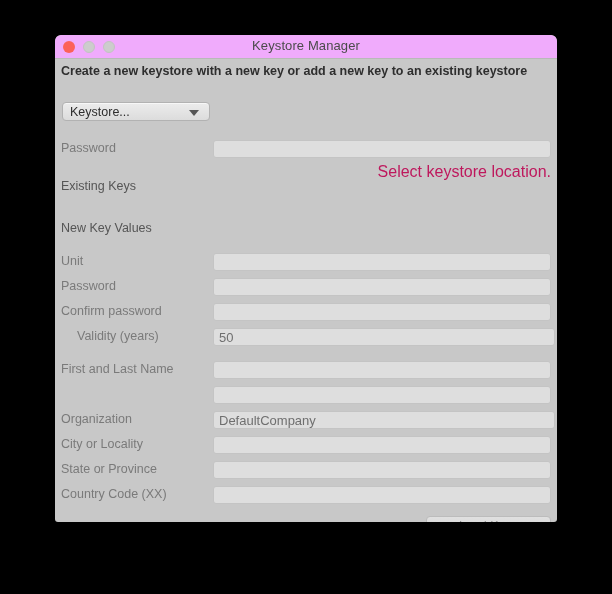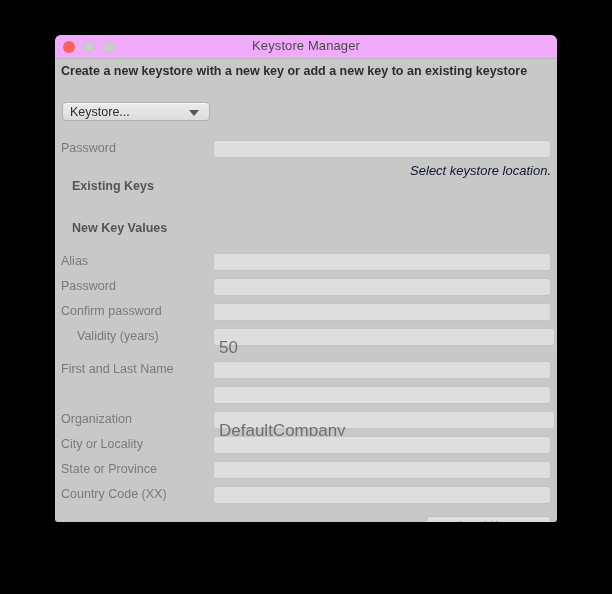--- a/index.html
+++ b/index.html
@@ -112,51 +112,49 @@
   
   .label {
     position: absolute;
     font-size: 12.5px;
     color: #7a7a7a;
     white-space: nowrap;
   }
   .section-label {
     position: absolute;
     font-size: 12.5px;
-    font-weight: bold;
+    font-weight: normal;
     color: #555555;
     white-space: nowrap;
-    margin-left: 11px;
   }
   .field {
     position: absolute;
     height: 18px;
     background: #dedede;
     border: 1px solid #c4c4c4;
     border-radius: 3px;
     box-sizing: border-box;
     cursor: text;
   }
   .field .val {
     position: absolute;
     left: 5px;
-    top: 9px;
-    font-size: 17px;
+    top: 1px;
+    font-size: 13px;
     color: #6f6f6f;
     white-space: nowrap;
   }
 
   #hint {
     position: absolute;
     right: 6px;
     top: 104px;
-    font-size: 13px;
-    color: #0f172a;
-    white-space: nowrap;
-    font-style: italic;
+    font-size: 16px;
+    color: #be185d;
+    white-space: nowrap;
   }
 
   
   #load-keys {
     position: absolute;
     left: 371px;
     top: 457px;
     width: 125px;
     height: 21px;
     background: linear-gradient(#e0e0e0, #d2d2d2);
@@ -196,21 +194,21 @@
     <div class="label" style="left:6px; top:82px;">Password</div>
     <div class="field" style="left:158px; top:81px; width:338px;">
       <span class="val"></span>
     </div>
 
     <div id="hint">Select keystore location.</div>
 
     <div class="section-label" style="left:6px; top:120px;">Existing Keys</div>
     <div class="section-label" style="left:6px; top:162px;">New Key Values</div>
 
-    <div class="label" style="left:6px; top:195px;">Alias</div>
+    <div class="label" style="left:6px; top:195px;">Unit</div>
     <div class="field" style="left:158px; top:194px; width:338px;">
       <span class="val"></span>
     </div>
 
     <div class="label" style="left:6px; top:220px;">Password</div>
     <div class="field" style="left:158px; top:219px; width:338px;">
       <span class="val"></span>
     </div>
 
     <div class="label" style="left:6px; top:245px;">Confirm password</div>

